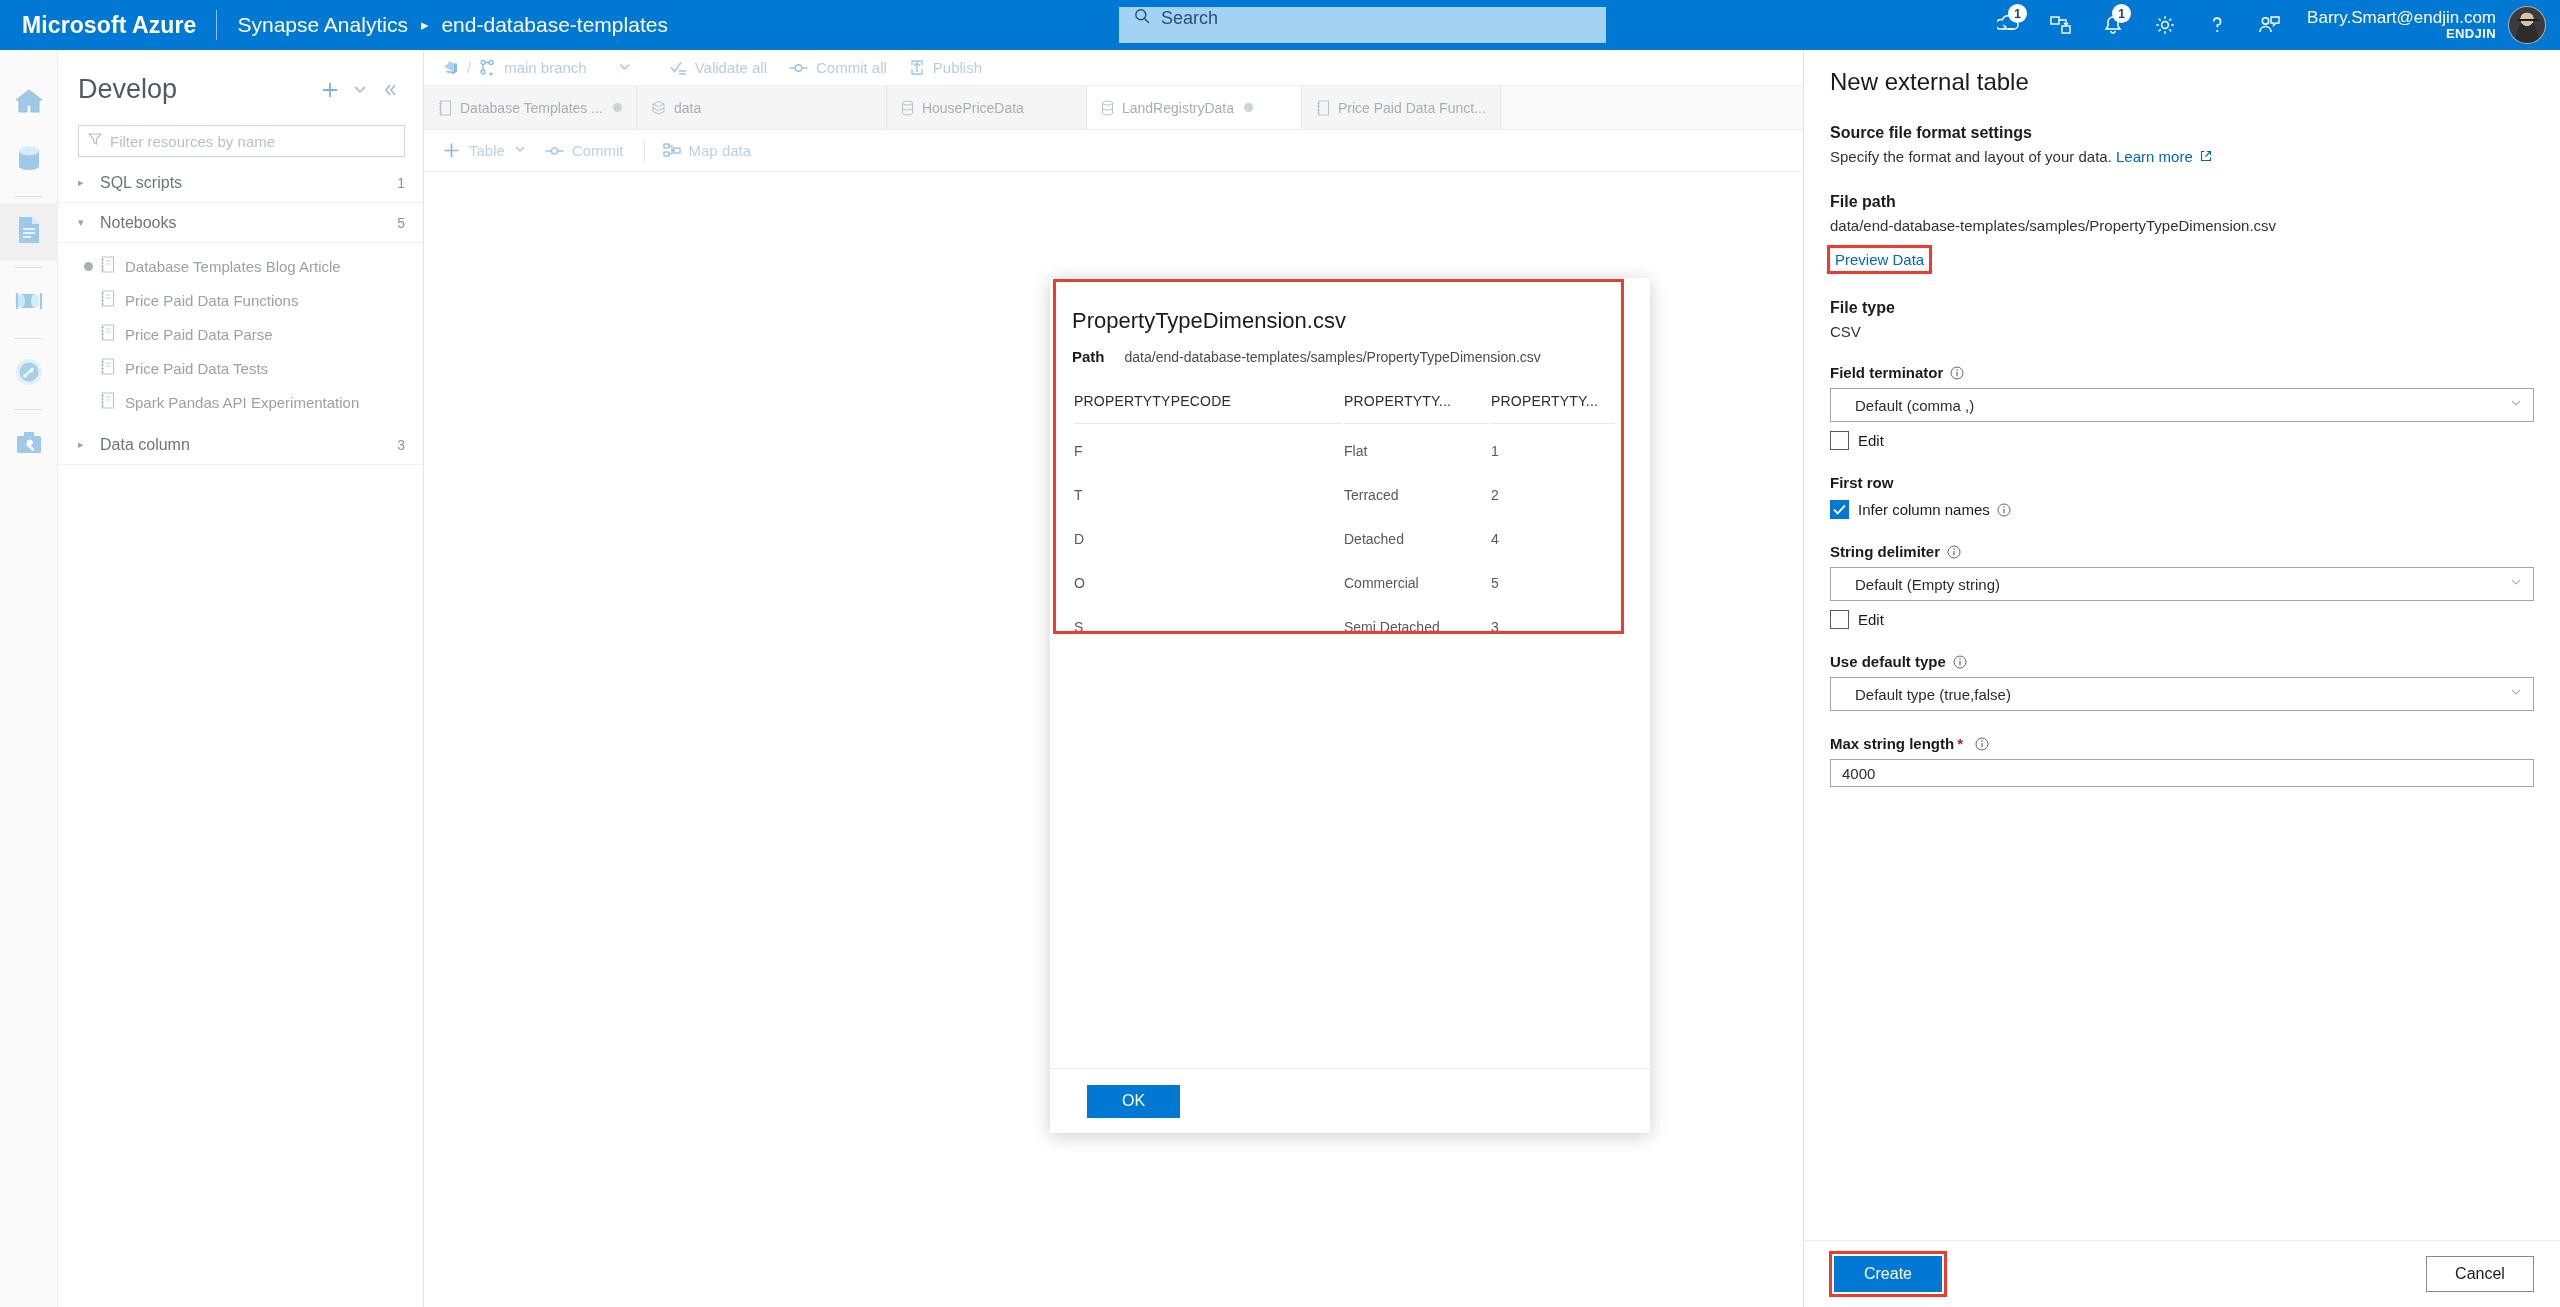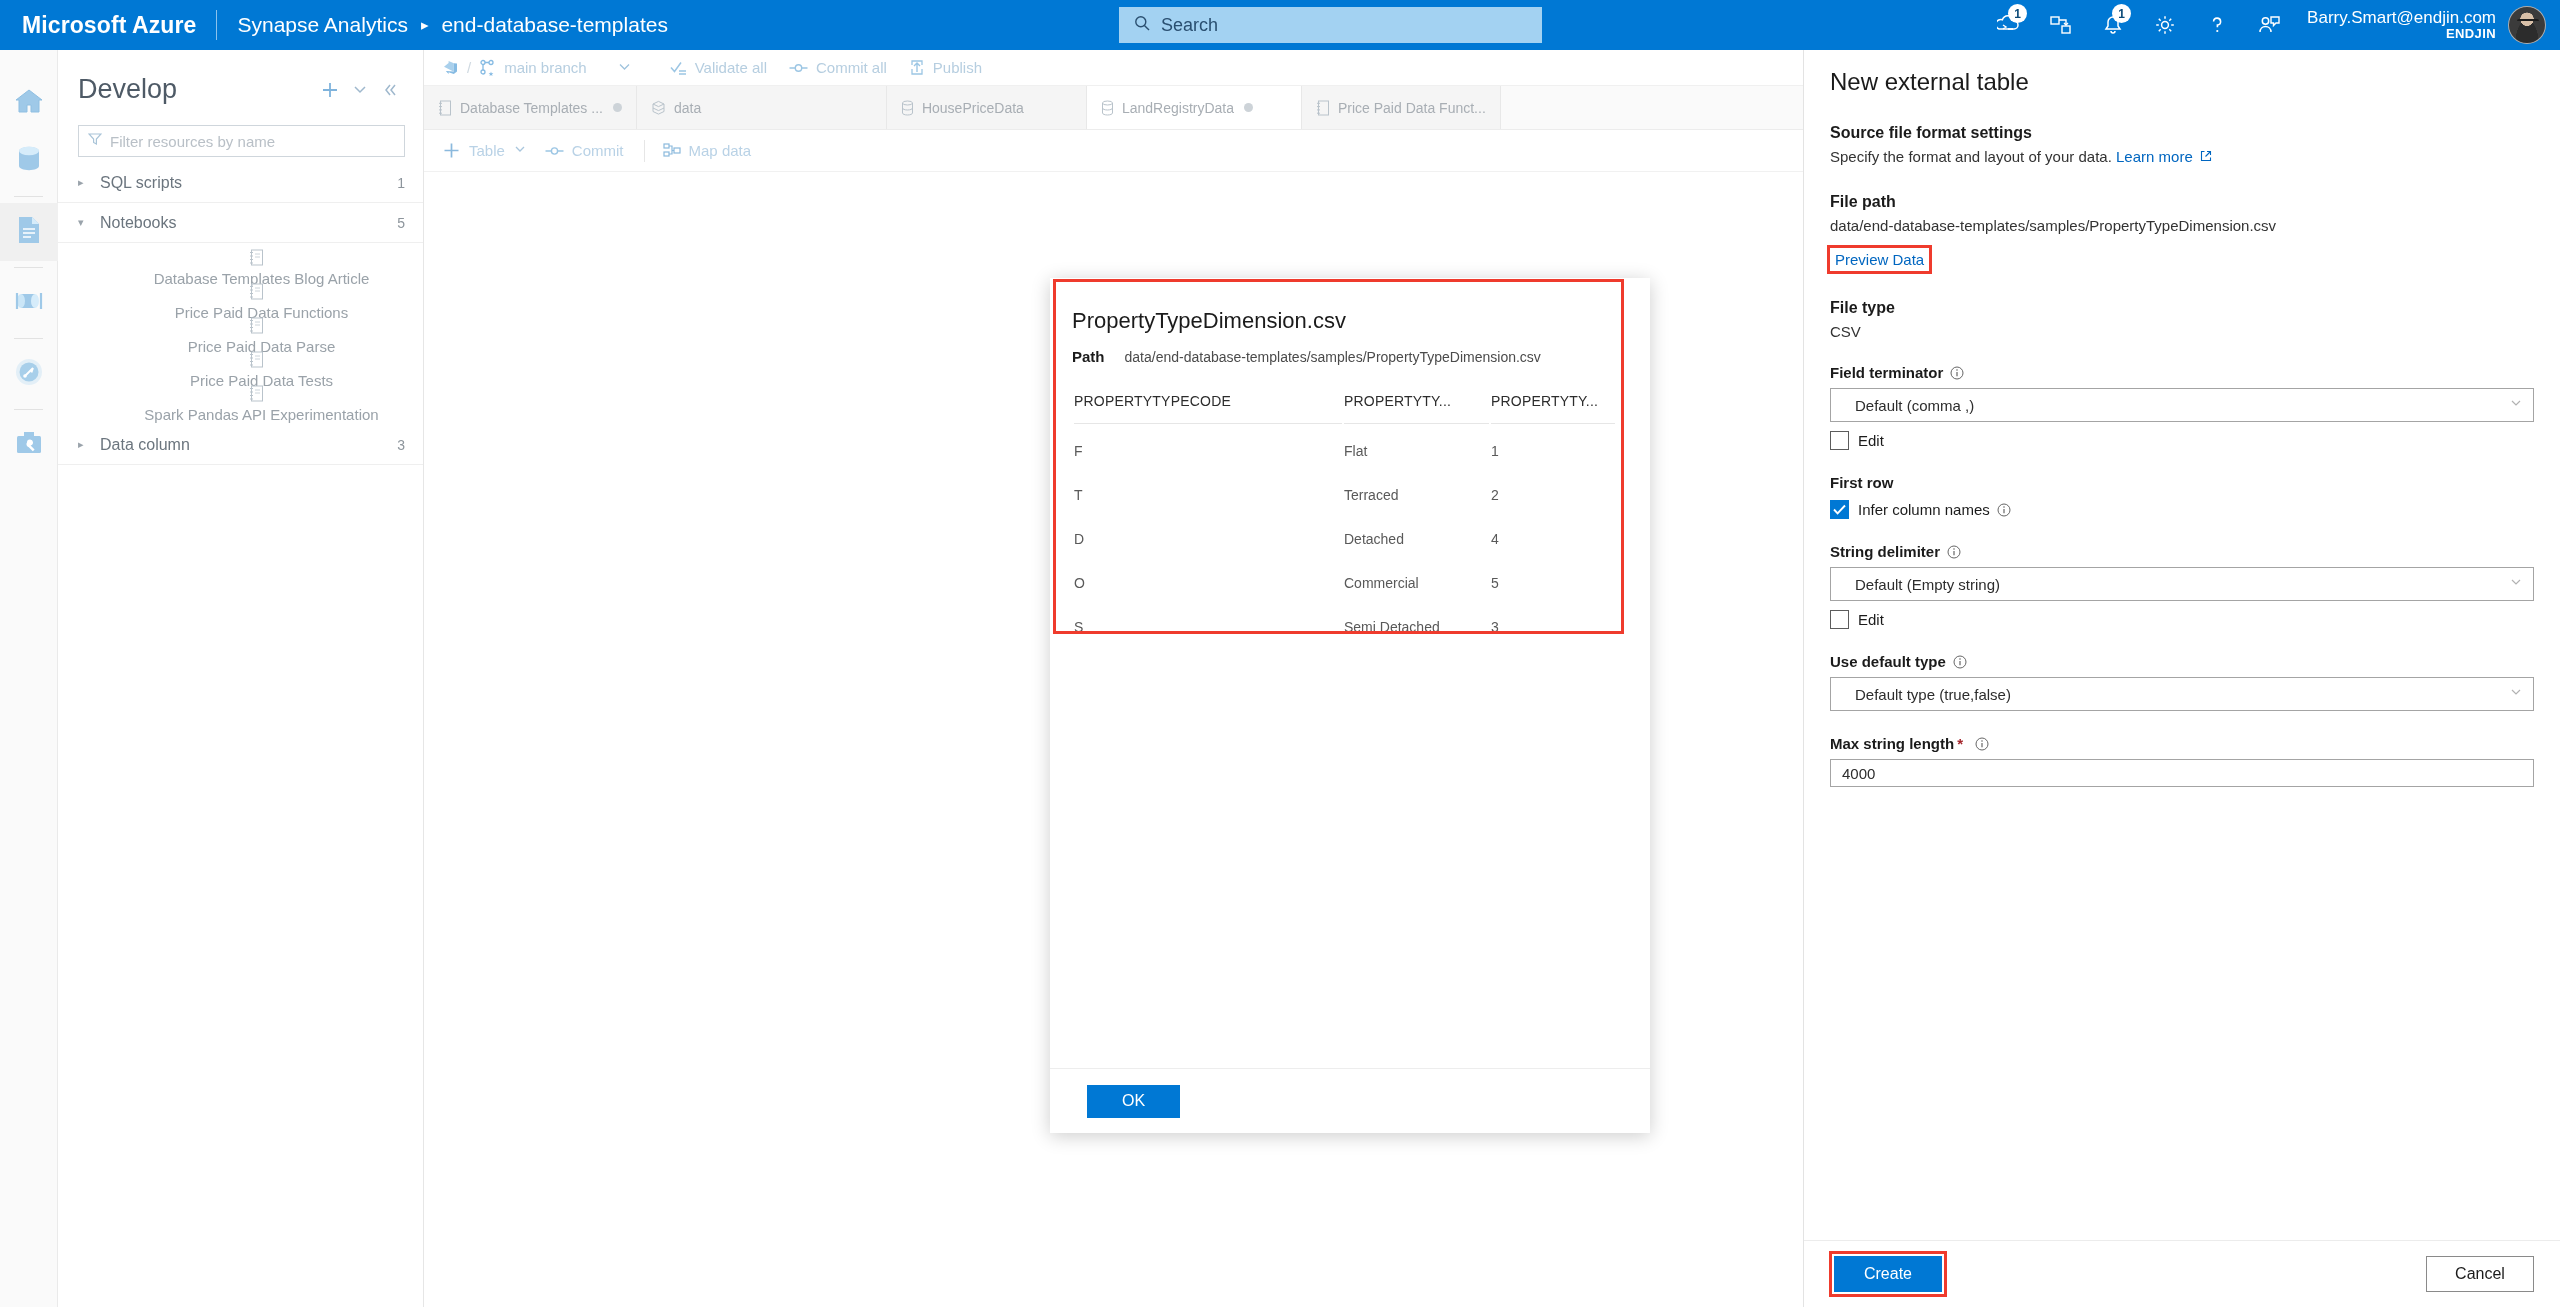--- a/index.html
+++ b/index.html
@@ -20,22 +20,22 @@
   }
   .az-divider {
     width: 1px; height: 30px; background: rgba(255,255,255,.55);
     margin: 0 20px;
   }
   .az-crumb { color: #fff; font-size: 21px; }
   .az-crumb-sep {
     color: #fff; font-size: 15px; margin: 0 13px 0 13px;
   }
   #searchbox {
-    position: absolute; left: 1119px; top: 7px; width: 423px; height: 36px;
-    background: #a3d2f2; display: flex; align-items: center;
+    position: absolute; left: 1119px; top: 7px; width: 487px; height: 36px;
+    background: #a3d2f2; display: flex; align-items: flex-start;
     border: 1px solid #a3d2f2;
   }
   #searchbox .mag { margin: 0 10px 0 14px; }
   #searchbox .ph { color: #2a4f70; font-size: 18px; }
   #tb-icons {
     position: absolute; right: 0; top: 0; height: 50px;
     display: flex; align-items: center; padding-right: 14px;
   }
   .tb-ic {
     position: relative; width: 52px; height: 50px;
@@ -90,21 +90,21 @@
   }
   #dev-filter .ph { color: #b9c0c7; font-size: 15px; }
   .tree-grp {
     display: flex; align-items: center; height: 40px;
     padding: 0 18px 0 20px; border-bottom: 1px solid #efefef;
   }
   .tree-grp .tri { width: 22px; color: #9aa3ab; font-size: 11px; }
   .tree-grp .lbl { flex: 1; font-size: 16px; color: #6b757e; }
   .tree-grp .cnt { font-size: 14px; color: #8d959c; }
   .tree-item {
-    display: flex; align-items: center; height: 34px; padding-left: 42px; flex-direction: column;
+    display: flex; align-items: center; height: 34px; padding-left: 42px;
   }
   .tree-item .dot {
     width: 9px; height: 9px; border-radius: 50%; background: #a9b0b6;
     margin-left: -16px; margin-right: 7px;
   }
   .tree-item .dot.hide { background: transparent; }
   .tree-item .nb-ic { margin-right: 10px; }
   .tree-item .lbl { font-size: 15px; color: #9aa2a9; }
   
   #expand-handle {

